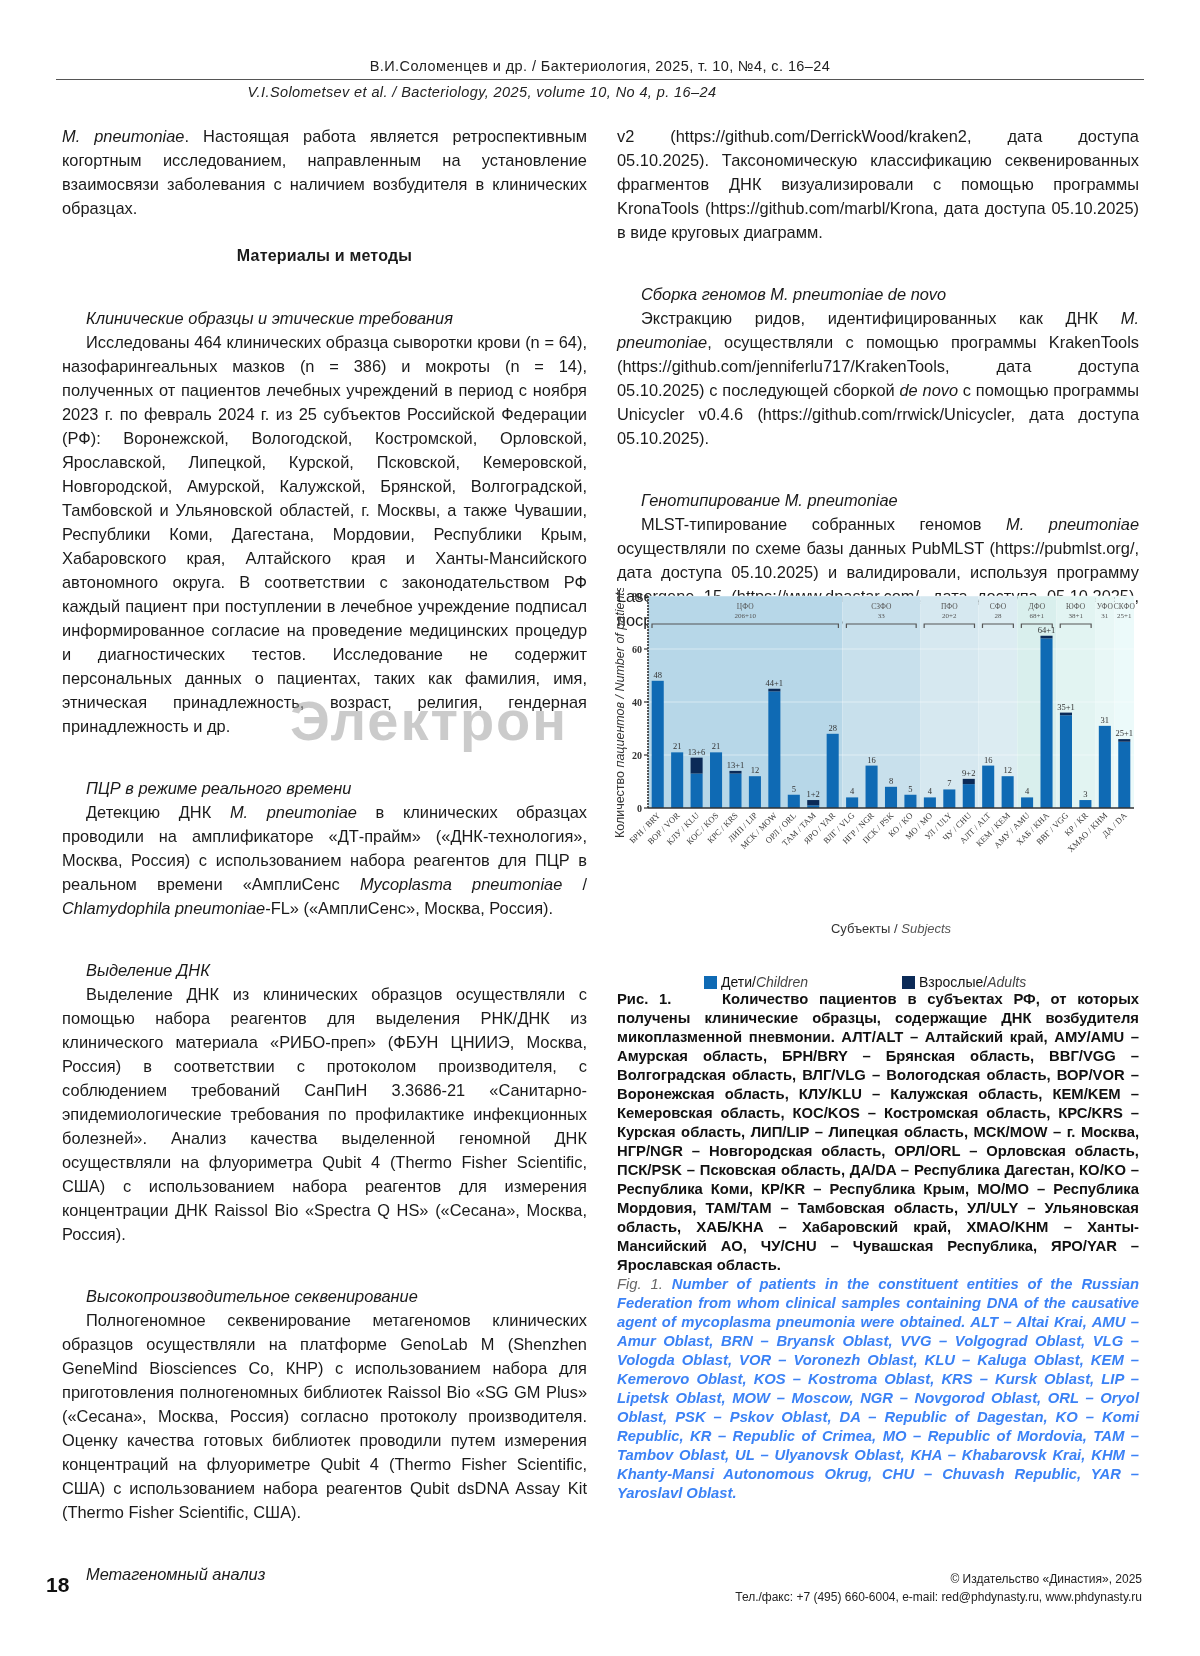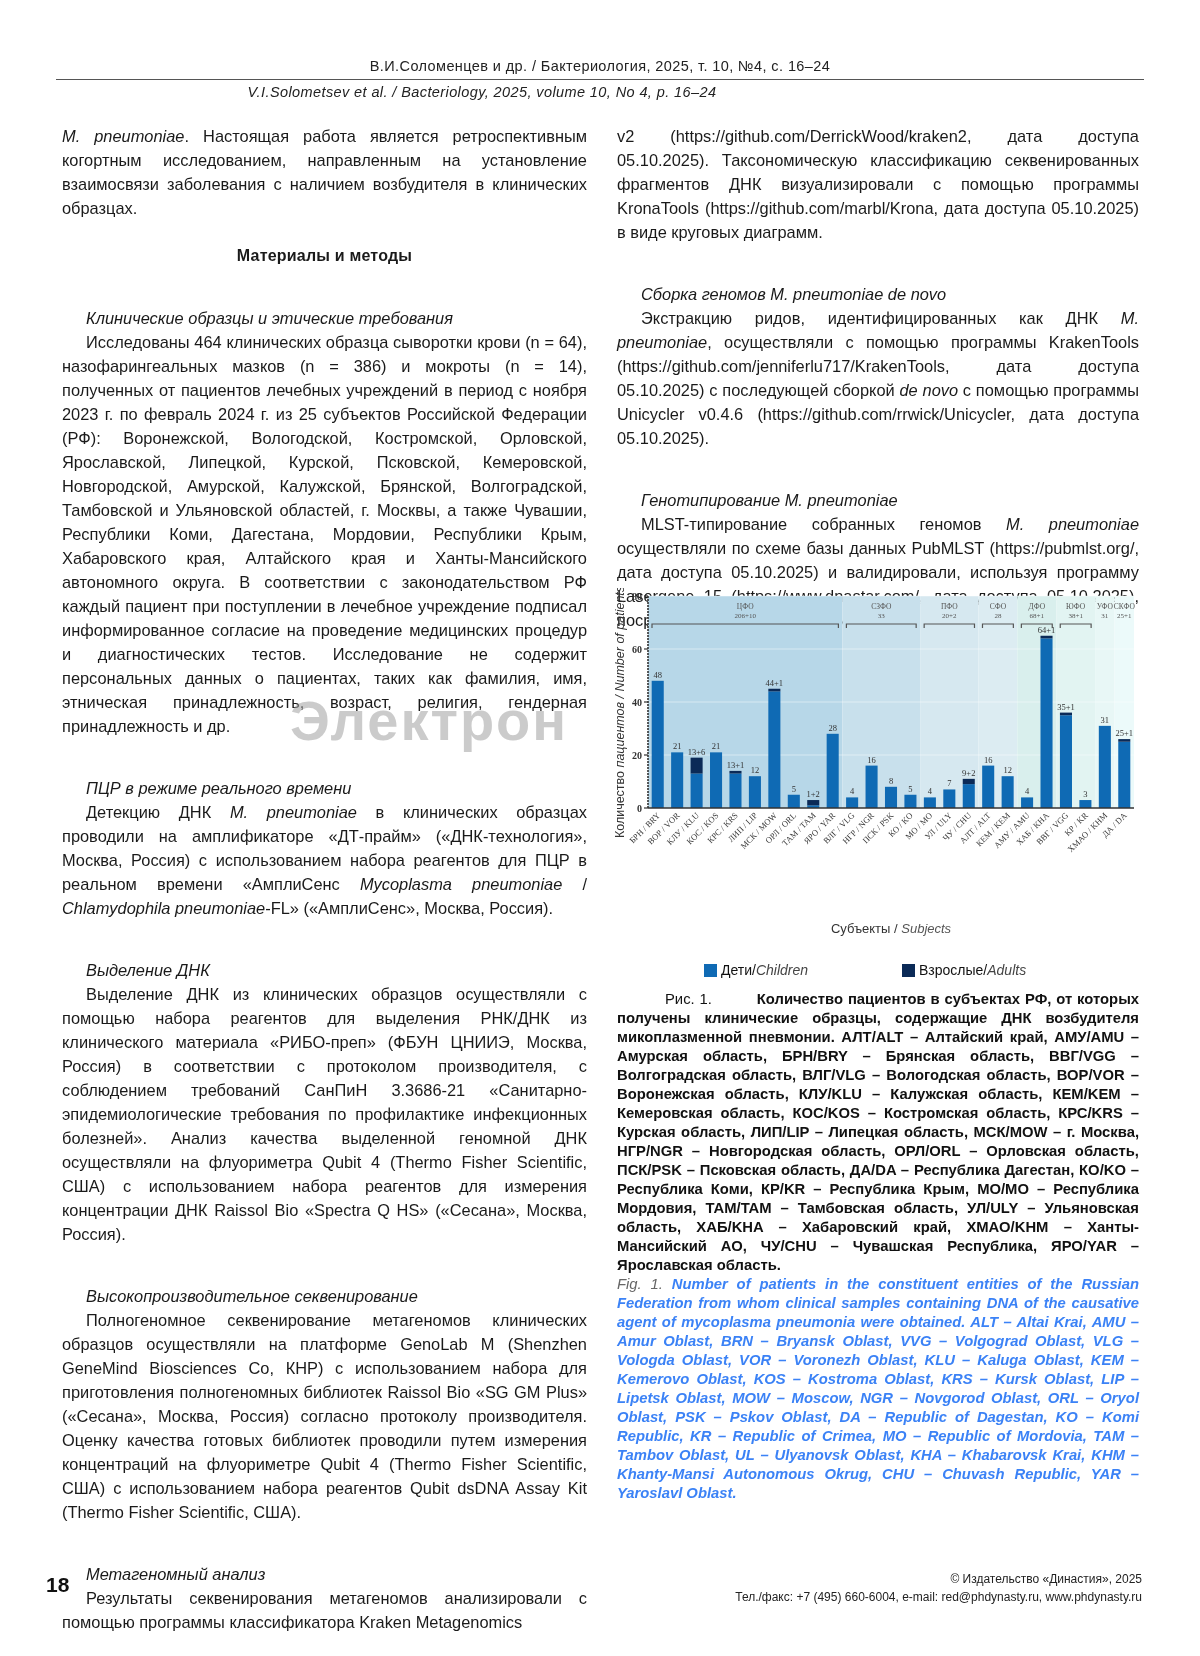--- a/index.html
+++ b/index.html
@@ -16,24 +16,24 @@
   .col-right { left: 617px; width: 522px; }
   .col p { margin: 0; text-align: justify; }
   .col .ind { text-indent: 24px; }
   .col .sub { font-style: italic; text-indent: 24px; margin-top: 38px; }
   .sec-title { text-align: center; font-weight: bold; font-size: 16px; margin: 24px 0 24px 0; letter-spacing: 0.2px; }
   .watermark { position: absolute; left: 290px; top: 688px; font-size: 56px; font-weight: bold;
                color: rgba(160,160,160,0.55); letter-spacing: 2px; }
   .chart-wrap { position: absolute; left: 612px; top: 588px; width: 530px; height: 390px; }
   .chart-wrap svg { position: absolute; left: 0; top: 0; }
   .legend { position: absolute; left: 612px; top: 962px; width: 530px; height: 20px; font-size: 14px; }
-  .legend-item { position: absolute; top: 0; display: flex; align-items: center; }
+  .legend-item { position: absolute; top: 12px; display: flex; align-items: center; }
   .legend-swatch { width: 13px; height: 13px; margin-right: 4px; }
   .caption { position: absolute; left: 617px; top: 990px; width: 522px; font-size: 14.8px; line-height: 19px; text-align: justify; }
-  .caption .ru-label { font-weight: normal; margin-left: 48px; }
+  .caption .ru-label { font-weight: bold; }
   .caption .ru-body { font-weight: bold; margin-left: 40px; }
   .caption .en { color: #666; font-style: italic; }
   .caption .en-body { font-weight: bold; color: #3b82f6; }
   .page-num { position: absolute; left: 46px; top: 1573px; font-size: 21px; font-weight: bold; }
   .footer { position: absolute; right: 58px; top: 1570px; text-align: right; font-size: 12px; line-height: 18px; color: #222; }
   i { font-style: italic; text-align: center; }
 </style>
 </head>
 <body>
 
@@ -46,21 +46,20 @@
   <div class="sec-title">Материалы и методы</div>
   <p class="sub">Клинические образцы и этические требования</p>
   <p class="ind">Исследованы 464 клинических образца сыворотки крови (n = 64), назофарингеальных мазков (n = 386) и мокроты (n = 14), полученных от пациентов лечебных учреждений в период с ноября 2023 г. по февраль 2024 г. из 25 субъектов Российской Федерации (РФ): Воронежской, Вологодской, Костромской, Орловской, Ярославской, Липецкой, Курской, Псковской, Кемеровской, Новгородской, Амурской, Калужской, Брянской, Волгоградской, Тамбовской и Ульяновской областей, г. Москвы, а также Чувашии, Республики Коми, Дагестана, Мордовии, Республики Крым, Хабаровского края, Алтайского края и Ханты-Мансийского автономного округа. В соответствии с законодательством РФ каждый пациент при поступлении в лечебное учреждение подписал информированное согласие на проведение медицинских процедур и диагностических тестов. Исследование не содержит персональных данных о пациентах, таких как фамилия, имя, этническая принадлежность, возраст, религия, гендерная принадлежность и др.</p>
   <p class="sub">ПЦР в режиме реального времени</p>
   <p class="ind"><span>Детекцию ДНК </span><i>M. pneumoniae</i><span> в клинических образцах проводили на амплификаторе «ДТ-прайм» («ДНК-технология», Москва, Россия) с использованием набора реагентов для ПЦР в реальном времени «АмплиСенс </span><i>Mycoplasma pneumoniae</i><span> / </span><i>Chlamydophila pneumoniae</i><span>-FL» («АмплиСенс», Москва, Россия).</span></p>
   <p class="sub">Выделение ДНК</p>
   <p class="ind">Выделение ДНК из клинических образцов осуществляли с помощью набора реагентов для выделения РНК/ДНК из клинического материала «РИБО-преп» (ФБУН ЦНИИЭ, Москва, Россия) в соответствии с протоколом производителя, с соблюдением требований СанПиН 3.3686-21 «Санитарно-эпидемиологические требования по профилактике инфекционных болезней». Анализ качества выделенной геномной ДНК осуществляли на флуориметра Qubit 4 (Thermo Fisher Scientific, США) с использованием набора реагентов для измерения концентрации ДНК Raissol Bio «Spectra Q HS» («Сесана», Москва, Россия).</p>
   <p class="sub">Высокопроизводительное секвенирование</p>
   <p class="ind">Полногеномное секвенирование метагеномов клинических образцов осуществляли на платформе GenoLab M (Shenzhen GeneMind Biosciences Co, КНР) с использованием набора для приготовления полногеномных библиотек Raissol Bio «SG GM Plus» («Сесана», Москва, Россия) согласно протоколу производителя. Оценку качества готовых библиотек проводили путем измерения концентраций на флуориметре Qubit 4 (Thermo Fisher Scientific, США) с использованием набора реагентов Qubit dsDNA Assay Kit (Thermo Fisher Scientific, США).</p>
   <p class="sub">Метагеномный анализ</p>
-  <p class="ind">Результаты секвенирования метагеномов анализировали с помощью программы классификатора Kraken Metagenomics</p>
 </div>
 
 <div class="watermark">Электрон</div>
 
 <div class="col col-right">
   <p>v2 (https://github.com/DerrickWood/kraken2, дата доступа 05.10.2025). Таксономическую классификацию секвенированных фрагментов ДНК визуализировали с помощью программы KronaTools (https://github.com/marbl/Krona, дата доступа 05.10.2025) в виде круговых диаграмм.</p>
   <p class="sub">Сборка геномов M. pneumoniae de novo</p>
   <p class="ind"><span>Экстракцию ридов, идентифицированных как ДНК </span><i>M. pneumoniae</i><span>, осуществляли с помощью программы KrakenTools (https://github.com/jenniferlu717/KrakenTools, дата доступа 05.10.2025) с последующей сборкой </span><i>de novo</i><span> с помощью программы Unicycler v0.4.6 (https://github.com/rrwick/Unicycler, дата доступа 05.10.2025).</span></p>
   <p class="sub">Генотипирование M. pneumoniae</p>
   <p class="ind"><span>MLST-типирование собранных геномов </span><i>M. pneumoniae</i><span> осуществляли по схеме базы данных PubMLST (https://pubmlst.org/, дата доступа 05.10.2025) и валидировали, используя программу Lasergene 15 (https://www.dnastar.com/, дата доступа 05.10.2025), посредством картирования ридов</span></p>

